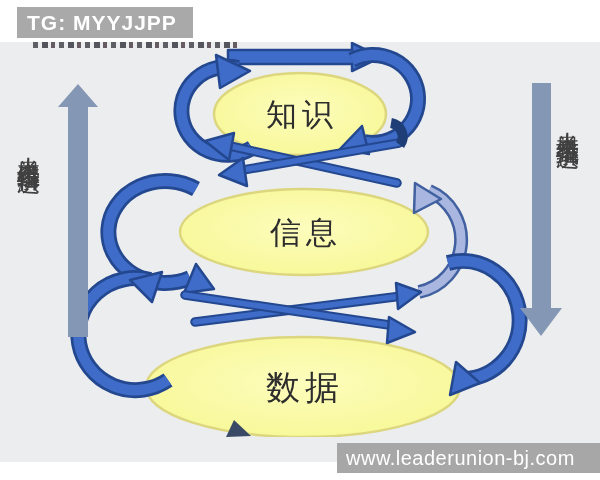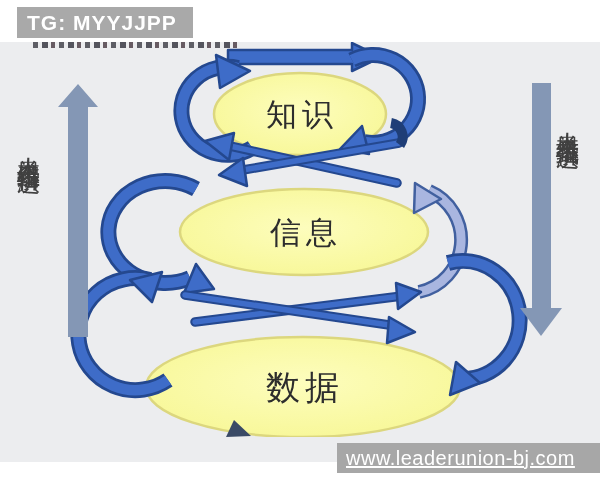--- a/index.html
+++ b/index.html
@@ -40,21 +40,21 @@
   .vlabel{
     position:absolute;writing-mode:vertical-rl;text-orientation:upright;
     color:#404040;font-size:23px;line-height:1;letter-spacing:2px;
     white-space:nowrap;
   }
   .vlabel.left{left:17px;top:97px;}
   .vlabel.right{left:556px;top:72px;}
   .site-badge{
     position:absolute;left:337px;top:443px;width:263px;height:30px;
     line-height:30px;background:#a7a7a7;color:#ffffff;font-size:20px;
-    padding-left:9px;box-sizing:border-box;letter-spacing:.5px;text-decoration:underline;
+    padding-left:9px;box-sizing:border-box;letter-spacing:.5px;
   }
 </style>
 </head>
 <body>
 
 <div class="tg-badge">TG: MYYJJPP</div>
 
 <div class="diagram">
 
   <div class="remnant"></div>

